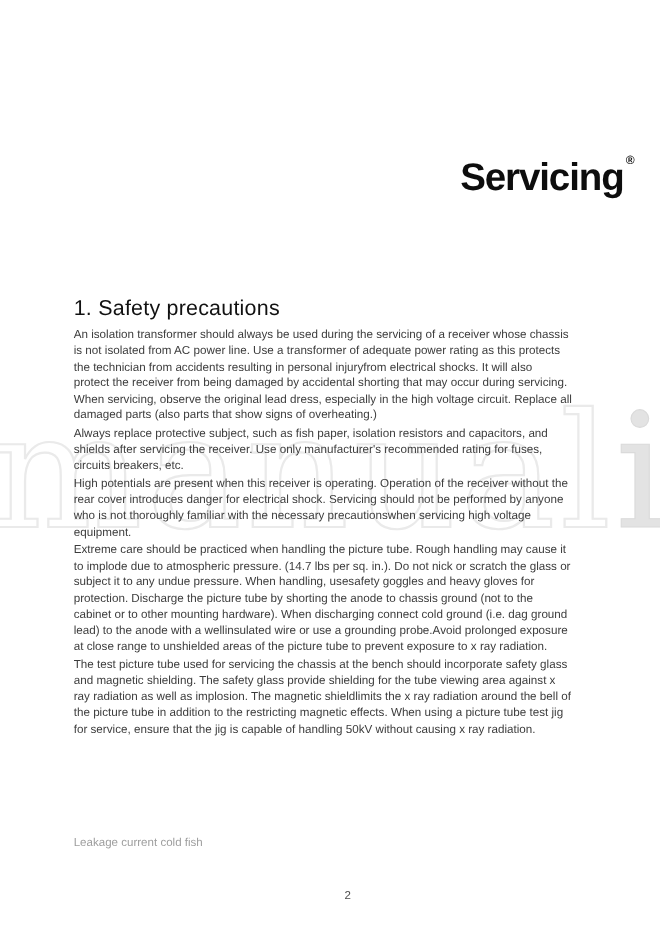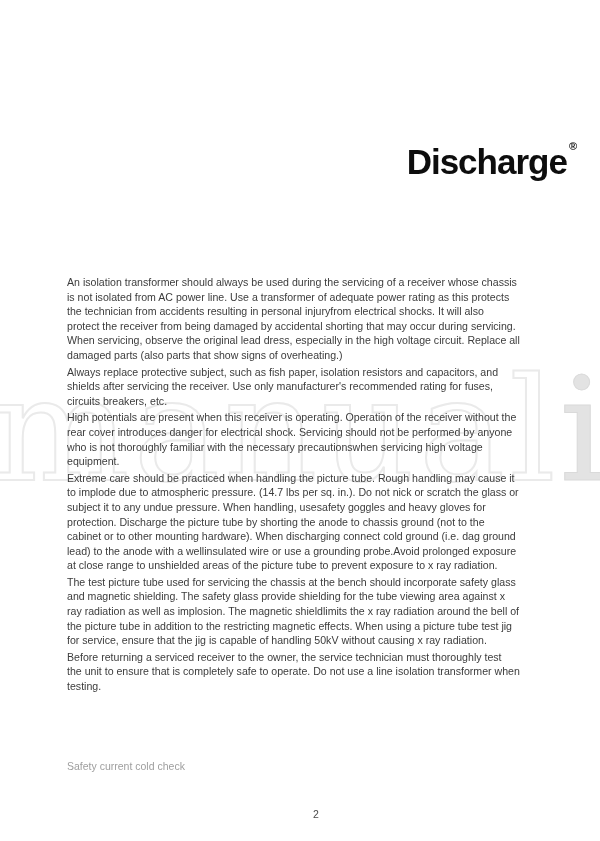--- a/index.html
+++ b/index.html
@@ -107,24 +107,25 @@
 </head>
 <body>
 
 <div class="page">
 
   <div class="watermark">
     <span class="wm-outline">manual</span><span class="wm-solid">i</span>
   </div>
 
   <div class="logo">
-    <span>Discharge</span><span class="reg">®</span>
+    <span>Servicing</span><span class="reg">®</span>
   </div>
 
   <div class="content">
+    <h1 class="title">1. Safety precautions</h1>
 
 
     <div class="bodytext">
       <p>An isolation transformer should always be used during the servicing of a receiver whose chassis
 is not isolated from AC power line. Use a transformer of adequate power rating as this protects
 the technician from accidents resulting in personal injuryfrom electrical shocks. It will also
 protect the receiver from being damaged by accidental shorting that may occur during servicing.
 When servicing, observe the original lead dress, especially in the high voltage circuit. Replace all
 damaged parts (also parts that show signs of overheating.)</p>
       <p>Always replace protective subject, such as fish paper, isolation resistors and capacitors, and
@@ -139,23 +140,20 @@
 subject it to any undue pressure. When handling, usesafety goggles and heavy gloves for
 protection. Discharge the picture tube by shorting the anode to chassis ground (not to the
 cabinet or to other mounting hardware). When discharging connect cold ground (i.e. dag ground
 lead) to the anode with a wellinsulated wire or use a grounding probe.Avoid prolonged exposure
 at close range to unshielded areas of the picture tube to prevent exposure to x ray radiation.</p>
       <p>The test picture tube used for servicing the chassis at the bench should incorporate safety glass
 and magnetic shielding. The safety glass provide shielding for the tube viewing area against x
 ray radiation as well as implosion. The magnetic shieldlimits the x ray radiation around the bell of
 the picture tube in addition to the restricting magnetic effects. When using a picture tube test jig
 for service, ensure that the jig is capable of handling 50kV without causing x ray radiation.</p>
-      <p>Before returning a serviced receiver to the owner, the service technician must thoroughly test
-the unit to ensure that is completely safe to operate. Do not use a line isolation transformer when
-testing.</p>
     </div>
   </div>
 
-  <div class="footer-head">Safety current cold check</div>
+  <div class="footer-head">Leakage current cold fish</div>
 
   <div class="pagenum">2</div>
 
 </div>
 
 </body></html>

